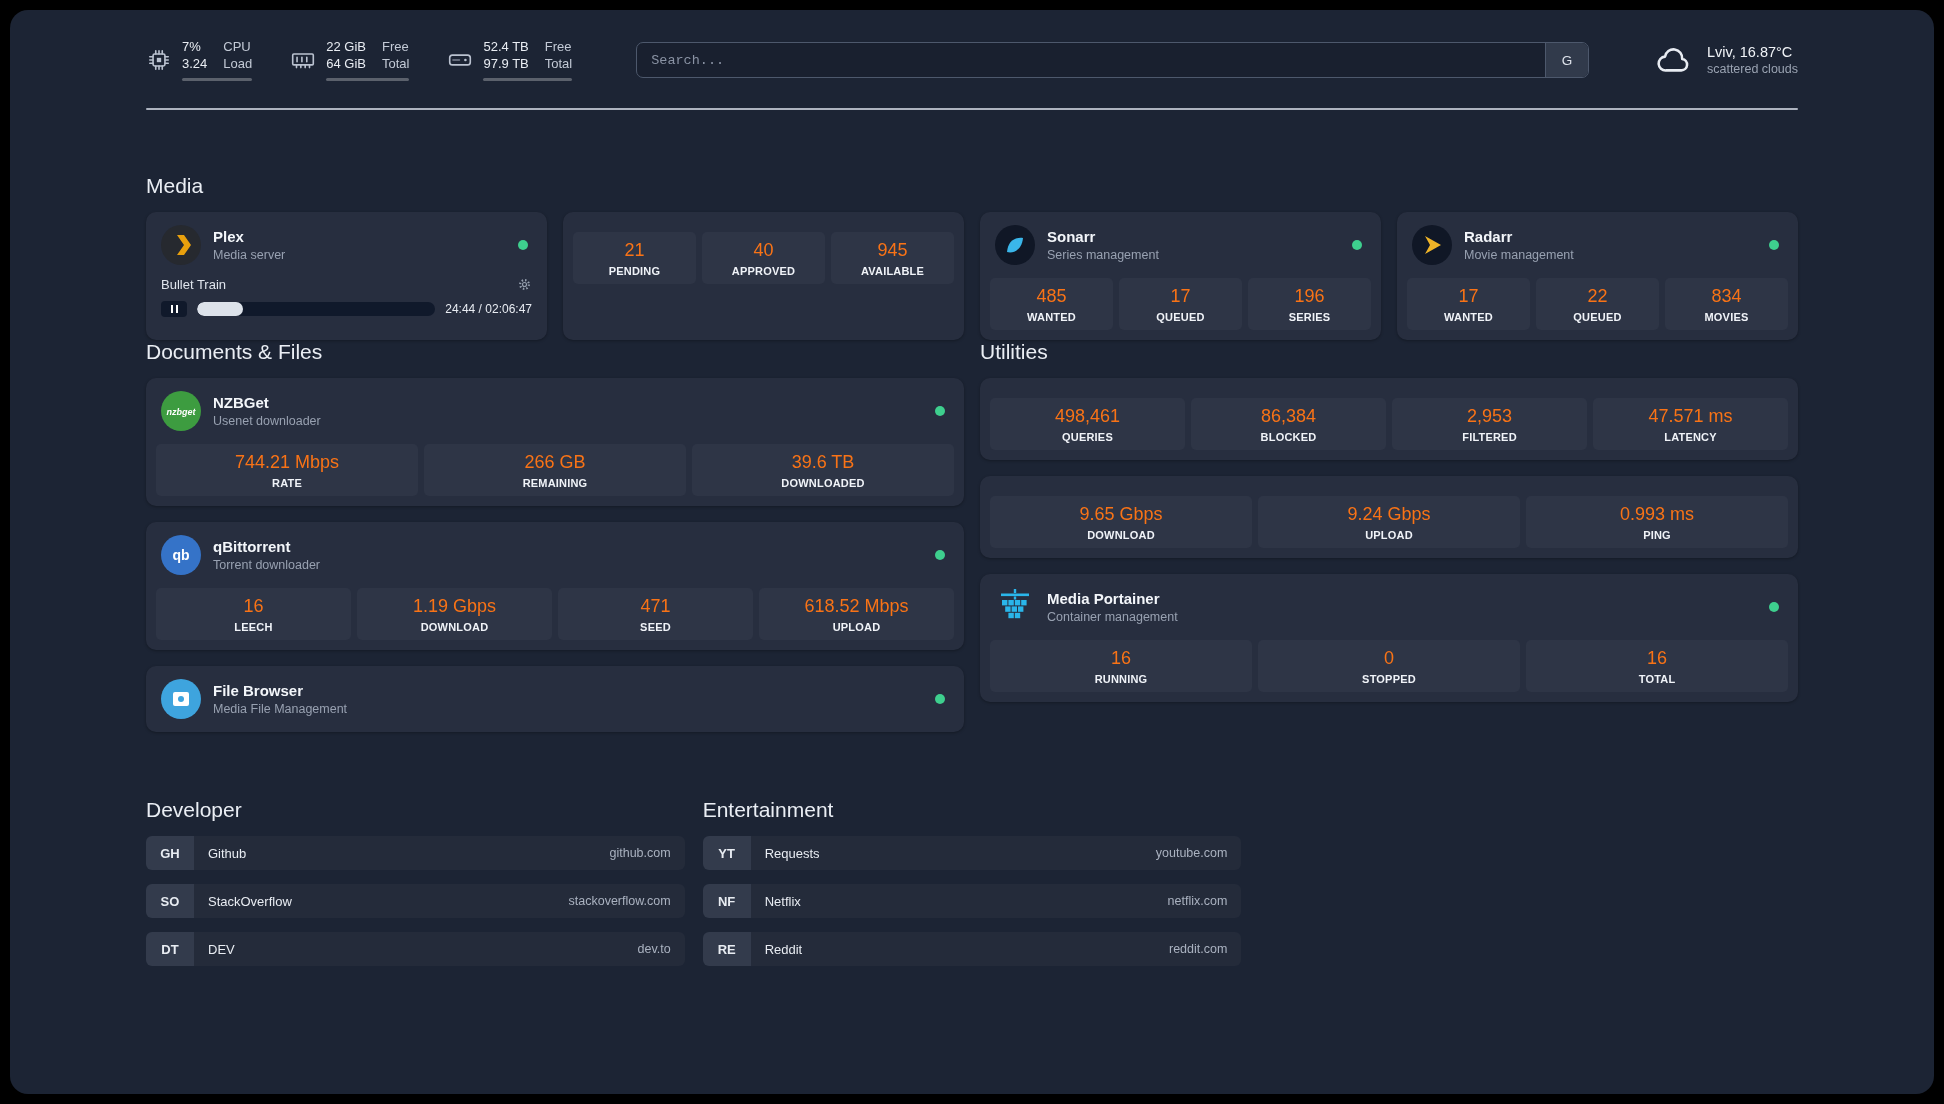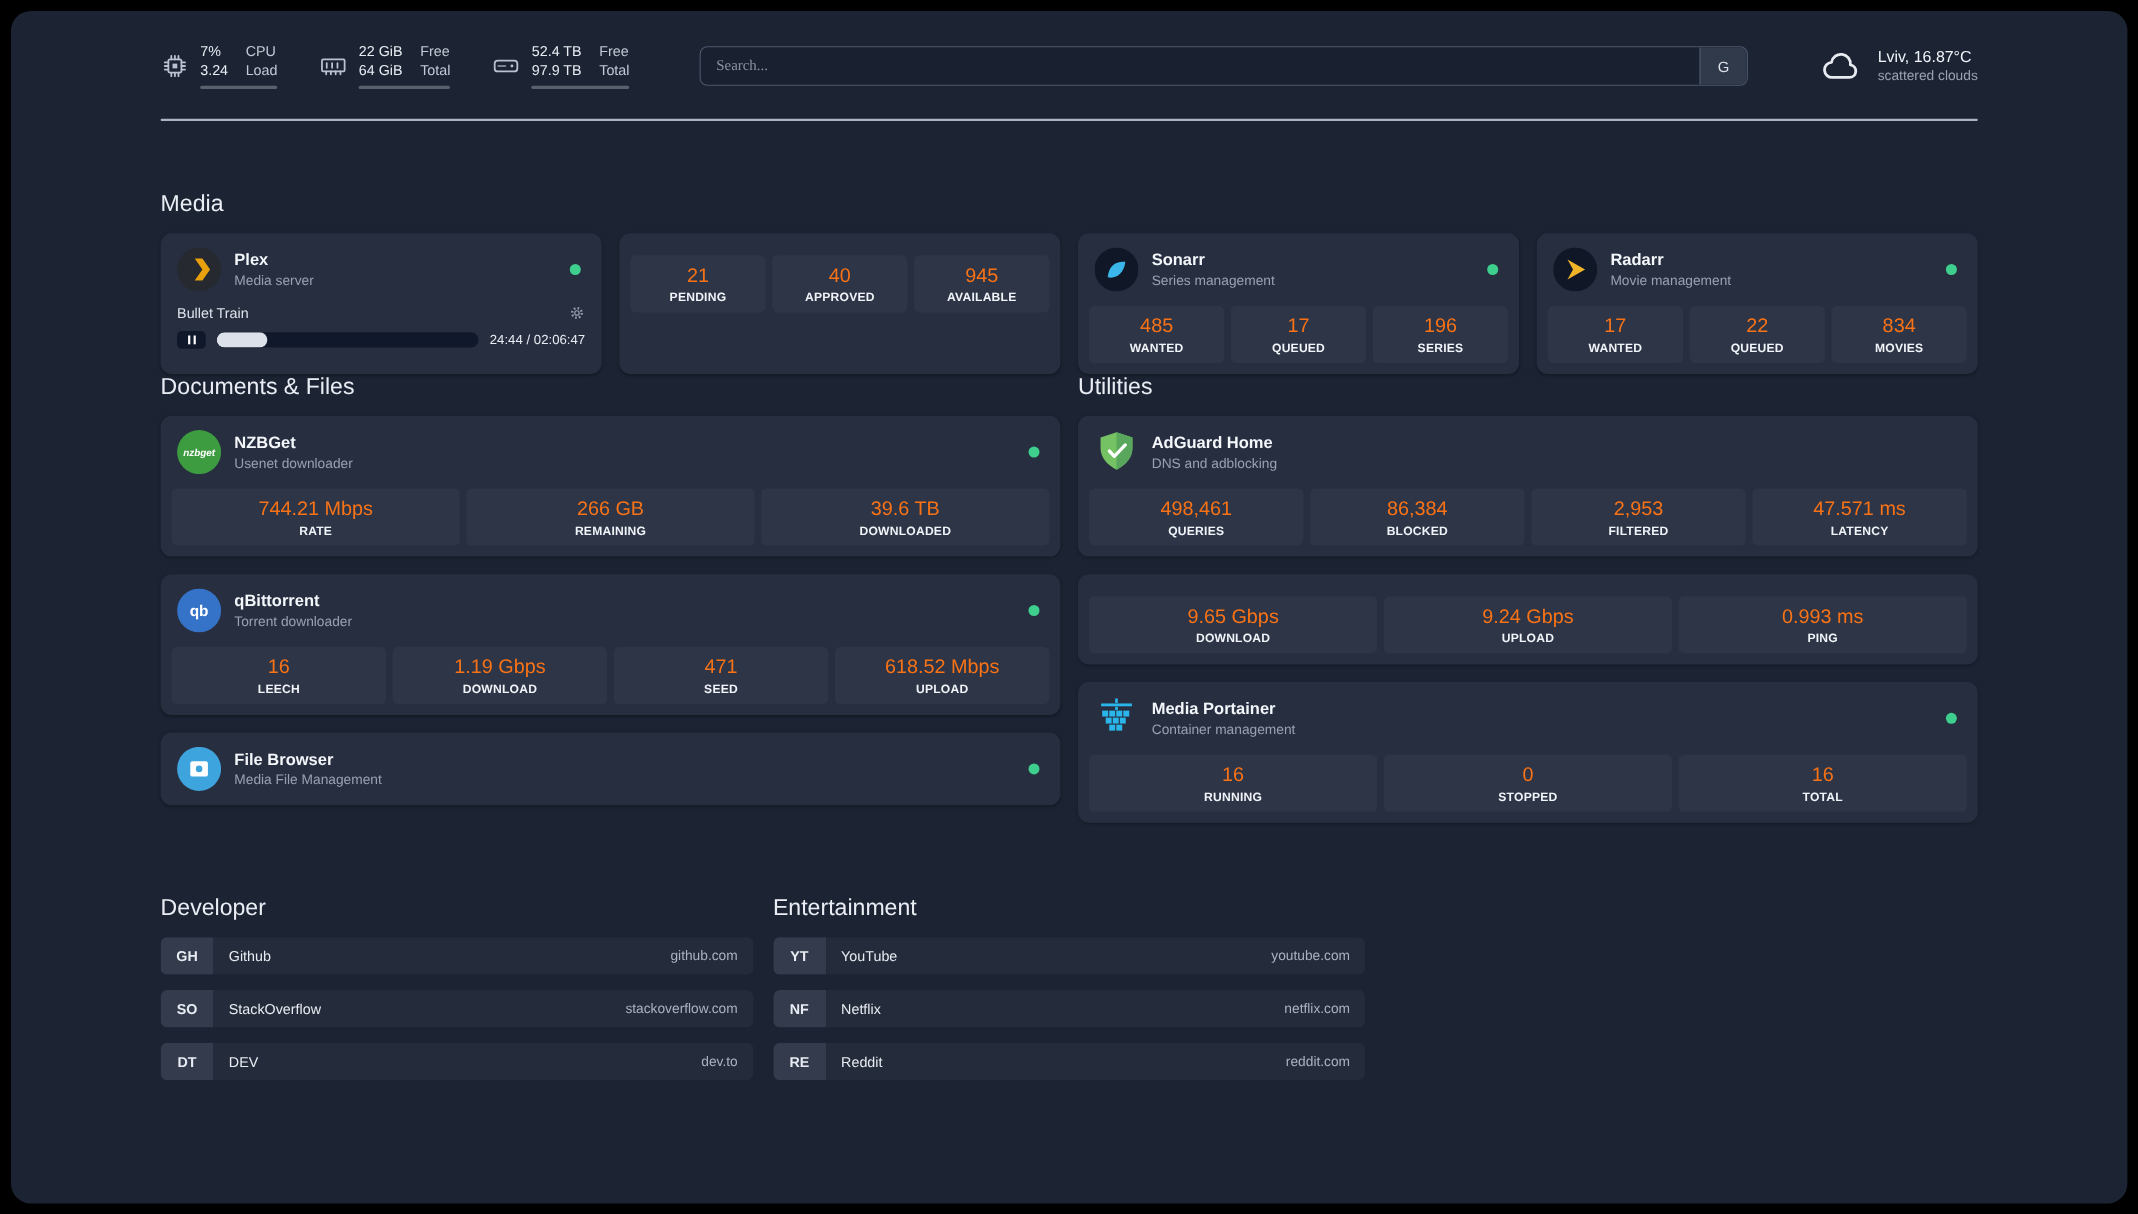--- a/index.html
+++ b/index.html
@@ -18,21 +18,21 @@
   .sys-icon{width:26px;height:26px;flex:none}
   .sys-icon svg{width:26px;height:26px;display:block}
   .sys-text{display:grid;grid-template-columns:auto auto;column-gap:16px;row-gap:1px;font-size:13px;line-height:1.25}
   .sys-val{color:#e9edf3}
   .sys-lab{color:#c3cad6}
   .sys-bar{grid-column:1/3;height:3.5px;background:rgba(255,255,255,.28);border-radius:2px;margin-top:4px;overflow:hidden}
   .sys-bar-fill{height:100%;background:#eef1f6;border-radius:2px}
 
   .search-wrap{flex:1;display:flex;margin:0 26px}
   .search-box{flex:1;display:flex;align-items:stretch;background:#19202f;border:1px solid #4d586c;border-radius:7px;height:36px;overflow:hidden;box-sizing:border-box}
-  .search-box input{flex:1;background:transparent;border:0;outline:none;color:#dfe4ec;font-size:13.5px;padding:0 14px;font-family:Liberation Serif, serif}
+  .search-box input{flex:1;background:transparent;border:0;outline:none;color:#dfe4ec;font-size:13.5px;padding:0 14px;font-family:Liberation Mono, monospace}
   .search-box input::placeholder{color:#8a93a4}
   .search-btn{width:42px;background:#313a4b;color:#dfe4ec;display:flex;align-items:center;justify-content:center;font-size:13.5px;border-left:1px solid #4d586c;cursor:pointer}
 
   .weather{display:flex;align-items:center;gap:12px;flex:none}
   .weather-icon svg{width:42px;height:32px;display:block}
   .weather-loc{font-size:14.5px;color:#f0f3f7}
   .weather-cond{font-size:12.5px;color:#9aa3b2;margin-top:2px}
 
   .divider{height:2px;background:#c7cdd8;opacity:.85;border-radius:1px;margin-top:24px}
 
@@ -366,33 +366,20 @@
         </div>
 
       </div>
     </div>
 
     <div>
       <h2 class="section-title">Utilities</h2>
       <div class="col-stack">
 
         <div class="card">
-          <div class="card-head">
-            <div class="app-icon">
-              <svg viewBox="0 0 40 40">
-                <path d="M20 2l14.5 4.7v9.6c0 8.8-5.8 15.1-14.5 19.7C11.3 31.4 5.5 25.1 5.5 16.3V6.7z" fill="#74c263"></path>
-                <path d="M20 2l14.5 4.7v9.6c0 8.8-5.8 15.1-14.5 19.7z" fill="#58a75c"></path>
-                <path d="M13.5 19l4.5 4.8L28 13.5" stroke="#ffffff" stroke-width="3" fill="none" stroke-linecap="round" stroke-linejoin="round"></path>
-              </svg>
-            </div>
-            <div class="card-titles">
-              <div class="card-name">AdGuard Home</div>
-              <div class="card-sub">DNS and adblocking</div>
-            </div>
-          </div>
           <div class="stats">
             <div class="stat">
               <div class="stat-val">498,461</div>
               <div class="stat-lab">QUERIES</div>
             </div>
             <div class="stat">
               <div class="stat-val">86,384</div>
               <div class="stat-lab">BLOCKED</div>
             </div>
             <div class="stat">
@@ -496,21 +483,21 @@
       </div>
     </div>
 
 
     <div>
       <h2 class="section-title">Entertainment</h2>
       <div class="bm-rows">
         <div class="bm-row">
           <div class="bm-abbr">YT</div>
           <div class="bm-main">
-            <span class="bm-name">YouTube</span>
+            <span class="bm-name">Requests</span>
             <span class="bm-url">youtube.com</span>
           </div>
         </div>
         <div class="bm-row">
           <div class="bm-abbr">NF</div>
           <div class="bm-main">
             <span class="bm-name">Netflix</span>
             <span class="bm-url">netflix.com</span>
           </div>
         </div>

